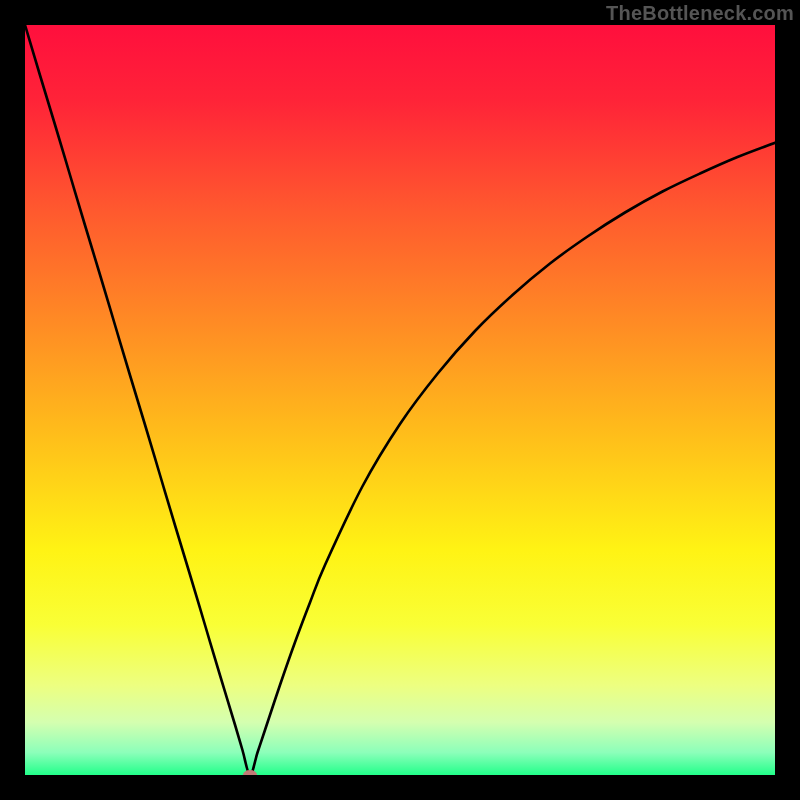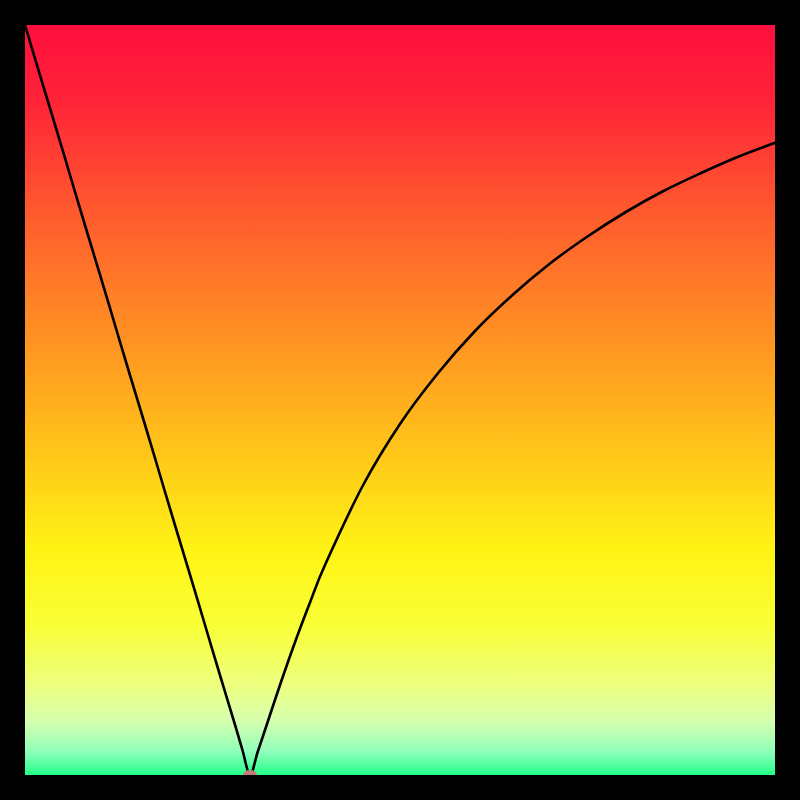--- a/index.html
+++ b/index.html
@@ -63,13 +63,14 @@
       </defs>
       <rect x="0" y="0" width="100" height="100" fill="url(#bgGrad)"></rect>
     </svg>
 
     <svg id="curve-svg" viewBox="0 0 100 100" preserveAspectRatio="none">
       <path id="curve-path" fill="none" stroke-width="0.35" stroke-linejoin="round" stroke-linecap="round" d="M 0.000 0.000 C 0.333 1.117, 1.333 4.483, 2.000 6.700 C 2.667 8.917, 3.333 11.083, 4.000 13.300 C 4.667 15.517, 5.333 17.767, 6.000 20.000 C 6.667 22.233, 7.333 24.483, 8.000 26.700 C 8.667 28.917, 9.333 31.083, 10.000 33.300 C 10.667 35.517, 11.333 37.767, 12.000 40.000 C 12.667 42.233, 13.333 44.483, 14.000 46.700 C 14.667 48.917, 15.333 51.083, 16.000 53.300 C 16.667 55.517, 17.333 57.767, 18.000 60.000 C 18.667 62.233, 19.333 64.483, 20.000 66.700 C 20.667 68.917, 21.333 71.083, 22.000 73.300 C 22.667 75.517, 23.333 77.767, 24.000 80.000 C 24.667 82.233, 25.333 84.483, 26.000 86.700 C 26.667 88.917, 27.500 91.633, 28.000 93.300 C 28.500 94.967, 28.667 95.583, 29.000 96.700 C 29.333 97.817, 29.667 99.950, 30.000 100.000 C 30.333 100.050, 30.667 98.000, 31.000 97.000 C 31.333 96.000, 31.500 95.500, 32.000 94.000 C 32.500 92.500, 33.333 89.950, 34.000 88.000 C 34.667 86.050, 35.333 84.133, 36.000 82.300 C 36.667 80.467, 37.333 78.717, 38.000 77.000 C 38.667 75.283, 38.833 74.583, 40.000 72.000 C 41.167 69.417, 43.333 64.633, 45.000 61.500 C 46.667 58.367, 48.333 55.700, 50.000 53.200 C 51.667 50.700, 53.333 48.567, 55.000 46.500 C 56.667 44.433, 58.333 42.550, 60.000 40.800 C 61.667 39.050, 63.333 37.500, 65.000 36.000 C 66.667 34.500, 68.333 33.100, 70.000 31.800 C 71.667 30.500, 73.333 29.333, 75.000 28.200 C 76.667 27.067, 78.333 26.000, 80.000 25.000 C 81.667 24.000, 83.333 23.067, 85.000 22.200 C 86.667 21.333, 88.333 20.567, 90.000 19.800 C 91.667 19.033, 93.333 18.283, 95.000 17.600 C 96.667 16.917, 99.167 16.017, 100.000 15.700" stroke="#000000"></path>
       <ellipse id="min-marker" cx="30.000" cy="100.000" rx="0.933" ry="0.667" fill="#c27a76"></ellipse>
     </svg>
   </div>
 
+  <div id="watermark" style="top: 2px; right: 6px;">TheBottleneck.com</div>
 </div>
 
 </body></html>

